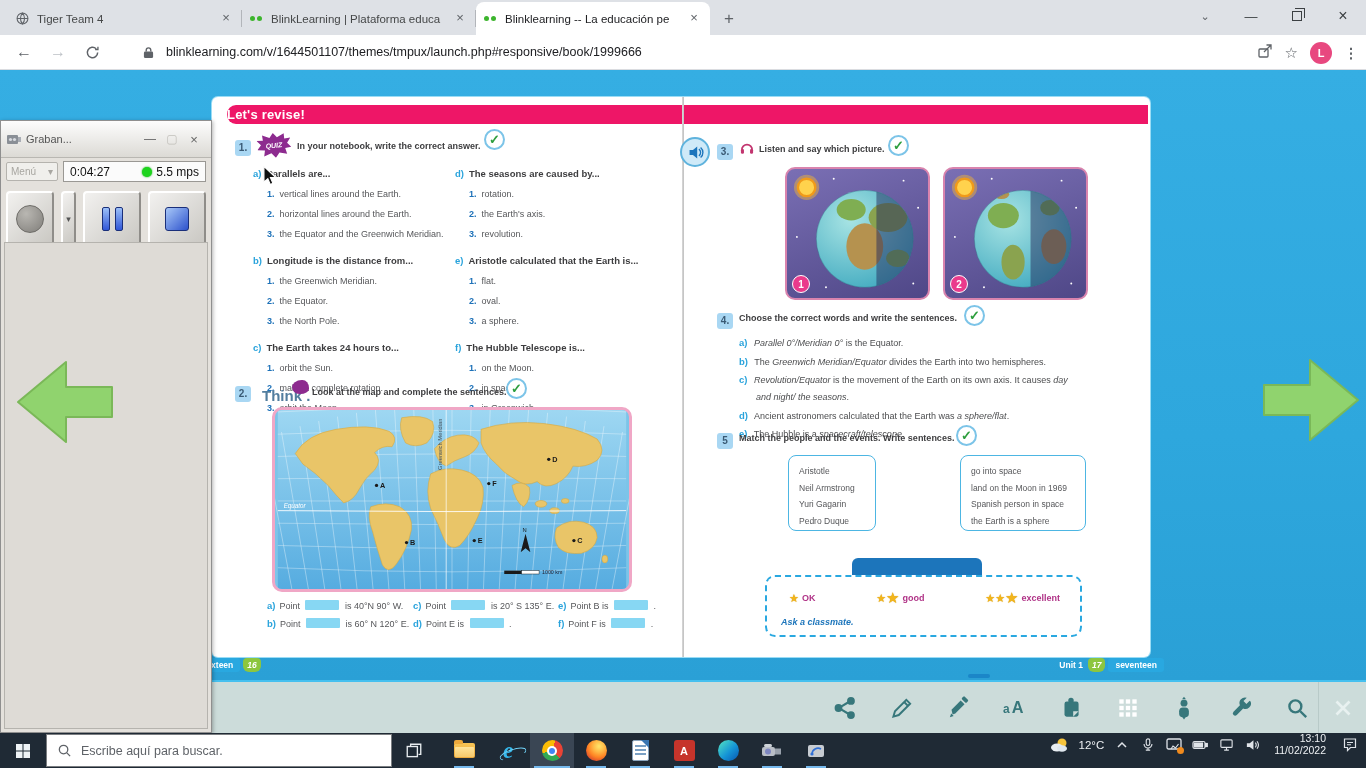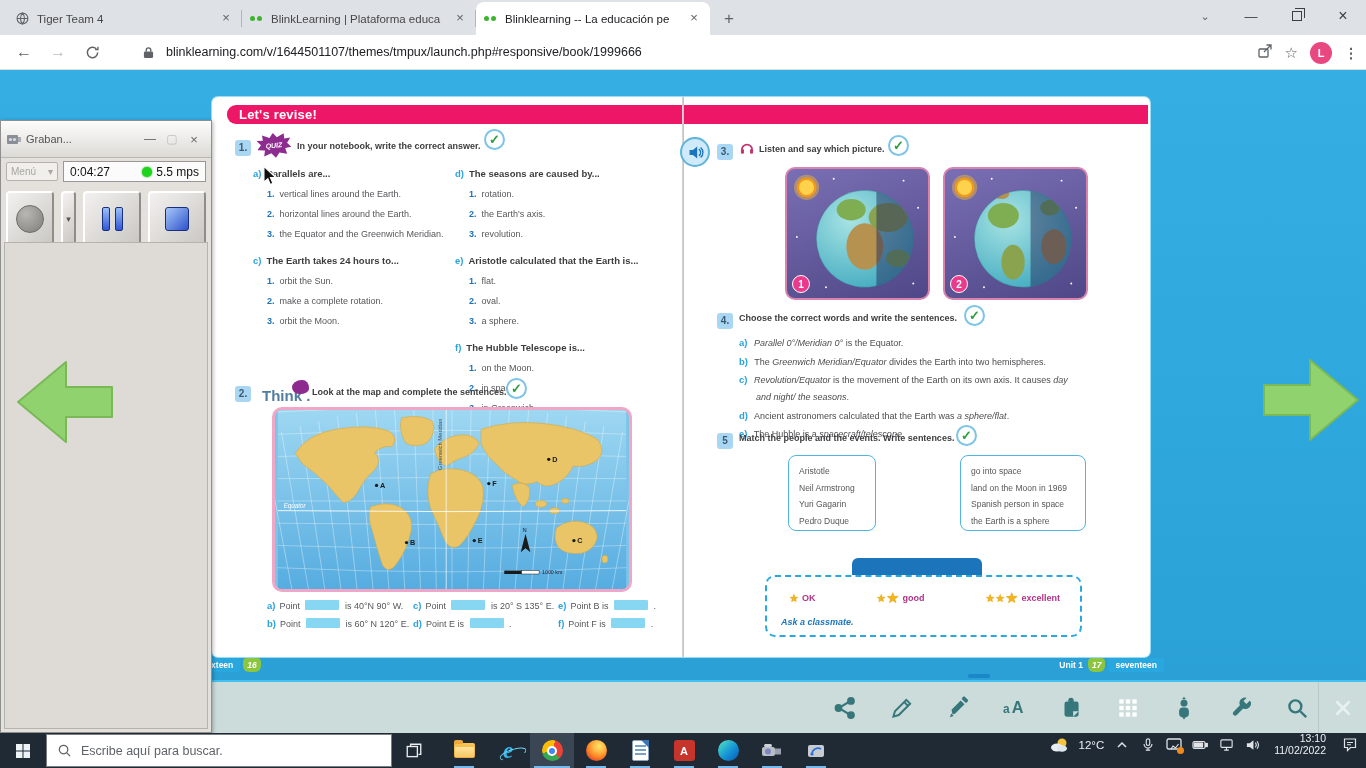--- a/index.html
+++ b/index.html
@@ -33,21 +33,21 @@
   .avatar { width:22px; height:22px; border-radius:50%; background:#e8487f; color:#fff; font-size:11px; font-weight:bold; display:flex; align-items:center; justify-content:center; }
   .staric { font-size:15px; color:#5f6368; }
   .dots { font-size:14px; color:#5f6368; font-weight:bold; letter-spacing:0; }
 
   
   .content { position:absolute; left:0; top:70px; width:1366px; height:610px; background:linear-gradient(180deg,#35aee3 0%,#2ea7dd 60%,#2aa0d6 100%); }
 
   
   .book { position:absolute; left:212px; top:27px; width:938px; height:560px; background:#fff; border-radius:6px; box-shadow:0 0 0 1px #9adcf5; }
   .pagedivider { position:absolute; left:470px; top:0; width:2px; height:560px; background:linear-gradient(90deg,#d9d9d9,#bfbfbf); }
-  .banner { position:absolute; left:15px; top:8px; width:921px; height:19px; background:#ee1667; border-radius:9px 0 0 9px; color:#fff; font-weight:bold; font-size:13px; line-height:19px; padding-left:12px; letter-spacing:.2px; }
+  .banner { position:absolute; left:15px; top:8px; width:921px; height:19px; background:#ee1667; border-radius:9px 0 0 9px; color:#fff; font-weight:bold; font-size:13px; line-height:19px; letter-spacing:.2px; }
 
   .exnum { display:inline-block; min-width:16px; height:16px; background:#a9d7f3; border-radius:3px; color:#3a5a74; font-size:10px; font-weight:bold; text-align:center; line-height:16px; padding:0 2px; }
   .instr { font-size:9px; font-weight:bold; color:#3d3d3f; }
   .check { width:21px; height:21px; border:2px solid #7cc4e8; border-radius:50%; background:#fff; display:inline-flex; align-items:center; justify-content:center; }
   .check:after { content:"✓"; color:#2e9e3e; font-weight:bold; font-size:13px; }
 
   .quiz { display:inline-flex; align-items:center; justify-content:center; width:34px; height:25px; background:#8d2b8f;
     clip-path:polygon(50% 0%,61% 18%,82% 5%,82% 26%,100% 25%,89% 45%,100% 62%,82% 65%,86% 88%,64% 80%,52% 100%,40% 80%,18% 90%,22% 66%,0% 62%,12% 44%,0% 25%,19% 26%,18% 5%,39% 18%);
     color:#fff; font-size:7px; font-weight:bold; font-style:italic; transform:rotate(-6deg); }
   .thinkblob { display:inline-block; width:17px; height:14px; background:#8d2b8f; border-radius:60% 40% 55% 45% / 55% 60% 40% 50%; vertical-align:-3px; }
@@ -252,20 +252,26 @@
       <div class="abs quiz" style="left:45px;top:36px;">QUIZ</div>
       <div class="abs instr" style="left:85px;top:44px;">In your notebook, write the correct answer.</div>
       <div class="abs check" style="left:272px;top:32px;"></div>
 
       <div class="abs" id="ex1col1" style="left:41px;top:66px;">
           <div class="qblock">
             <div class="qhead"><span class="qletter">a)</span><span class="qtitle">Parallels are...</span></div>
             <div class="opt"><span class="onum">1.</span><span class="otext">vertical lines around the Earth.</span></div>
             <div class="opt"><span class="onum">2.</span><span class="otext">horizontal lines around the Earth.</span></div>
             <div class="opt"><span class="onum">3.</span><span class="otext">the Equator and the Greenwich Meridian.</span></div>
+          </div>
+          <div class="qblock">
+            <div class="qhead"><span class="qletter">b)</span><span class="qtitle">Longitude is the distance from...</span></div>
+            <div class="opt"><span class="onum">1.</span><span class="otext">the Greenwich Meridian.</span></div>
+            <div class="opt"><span class="onum">2.</span><span class="otext">the Equator.</span></div>
+            <div class="opt"><span class="onum">3.</span><span class="otext">the North Pole.</span></div>
           </div>
           <div class="qblock">
             <div class="qhead"><span class="qletter">c)</span><span class="qtitle">The Earth takes 24 hours to...</span></div>
             <div class="opt"><span class="onum">1.</span><span class="otext">orbit the Sun.</span></div>
             <div class="opt"><span class="onum">2.</span><span class="otext">make a complete rotation.</span></div>
             <div class="opt"><span class="onum">3.</span><span class="otext">orbit the Moon.</span></div>
           </div>
         </div>
       <div class="abs" id="ex1col2" style="left:243px;top:66px;">
           <div class="qblock">

